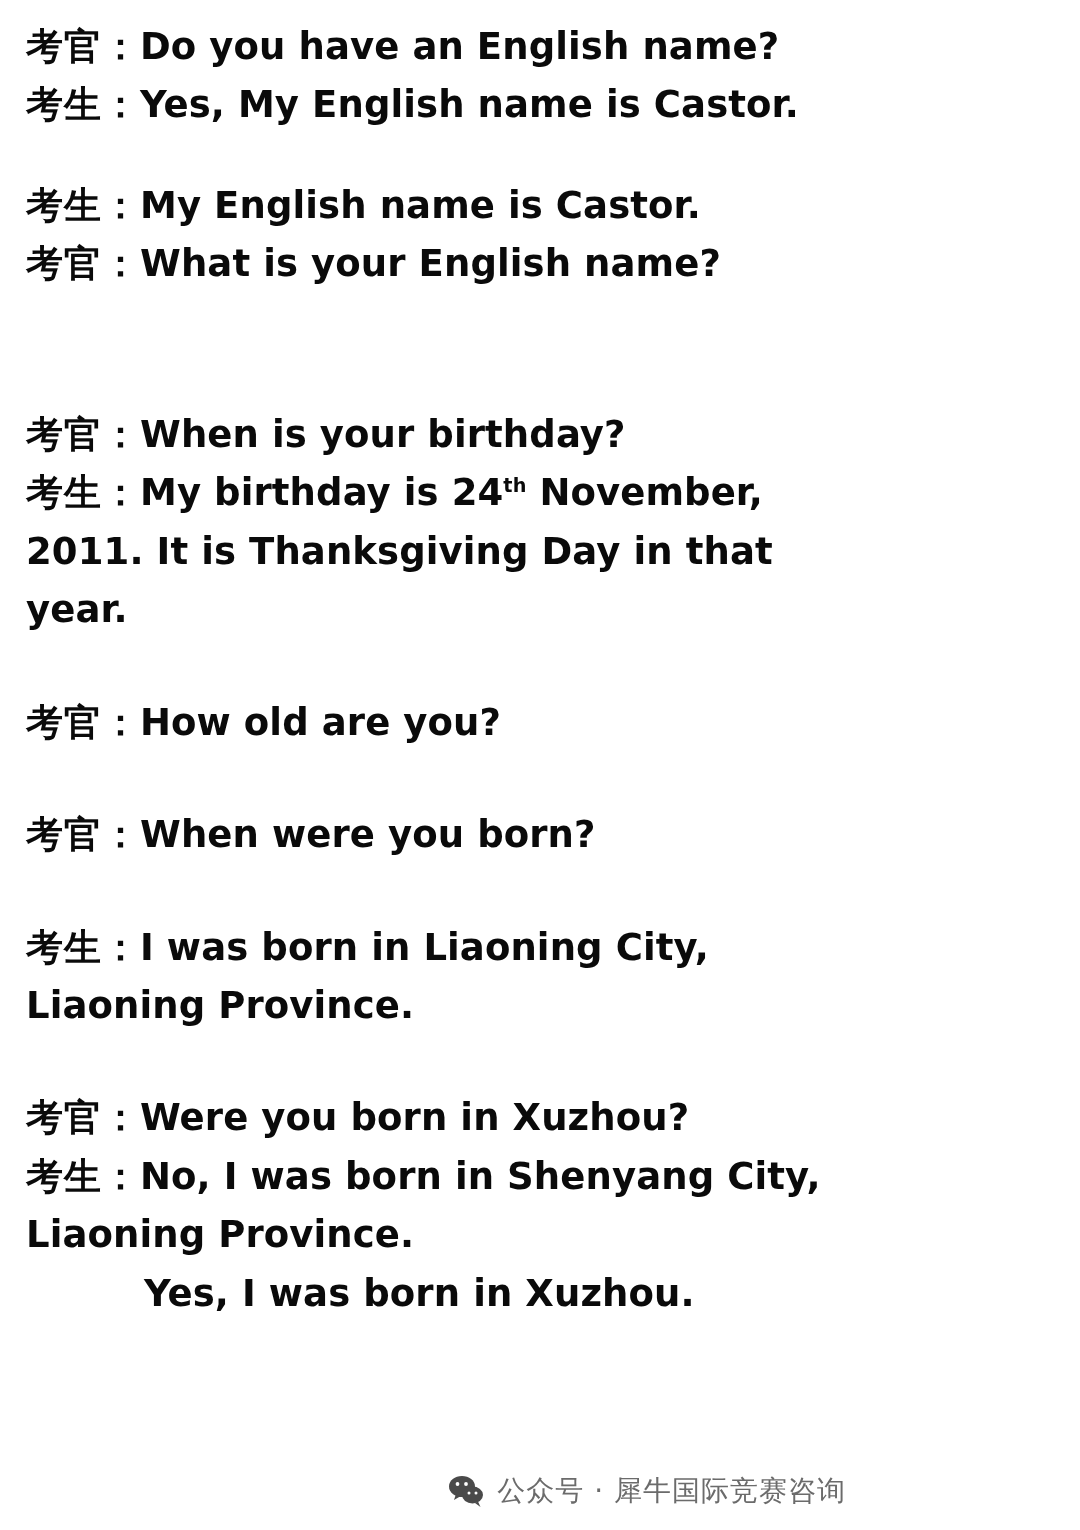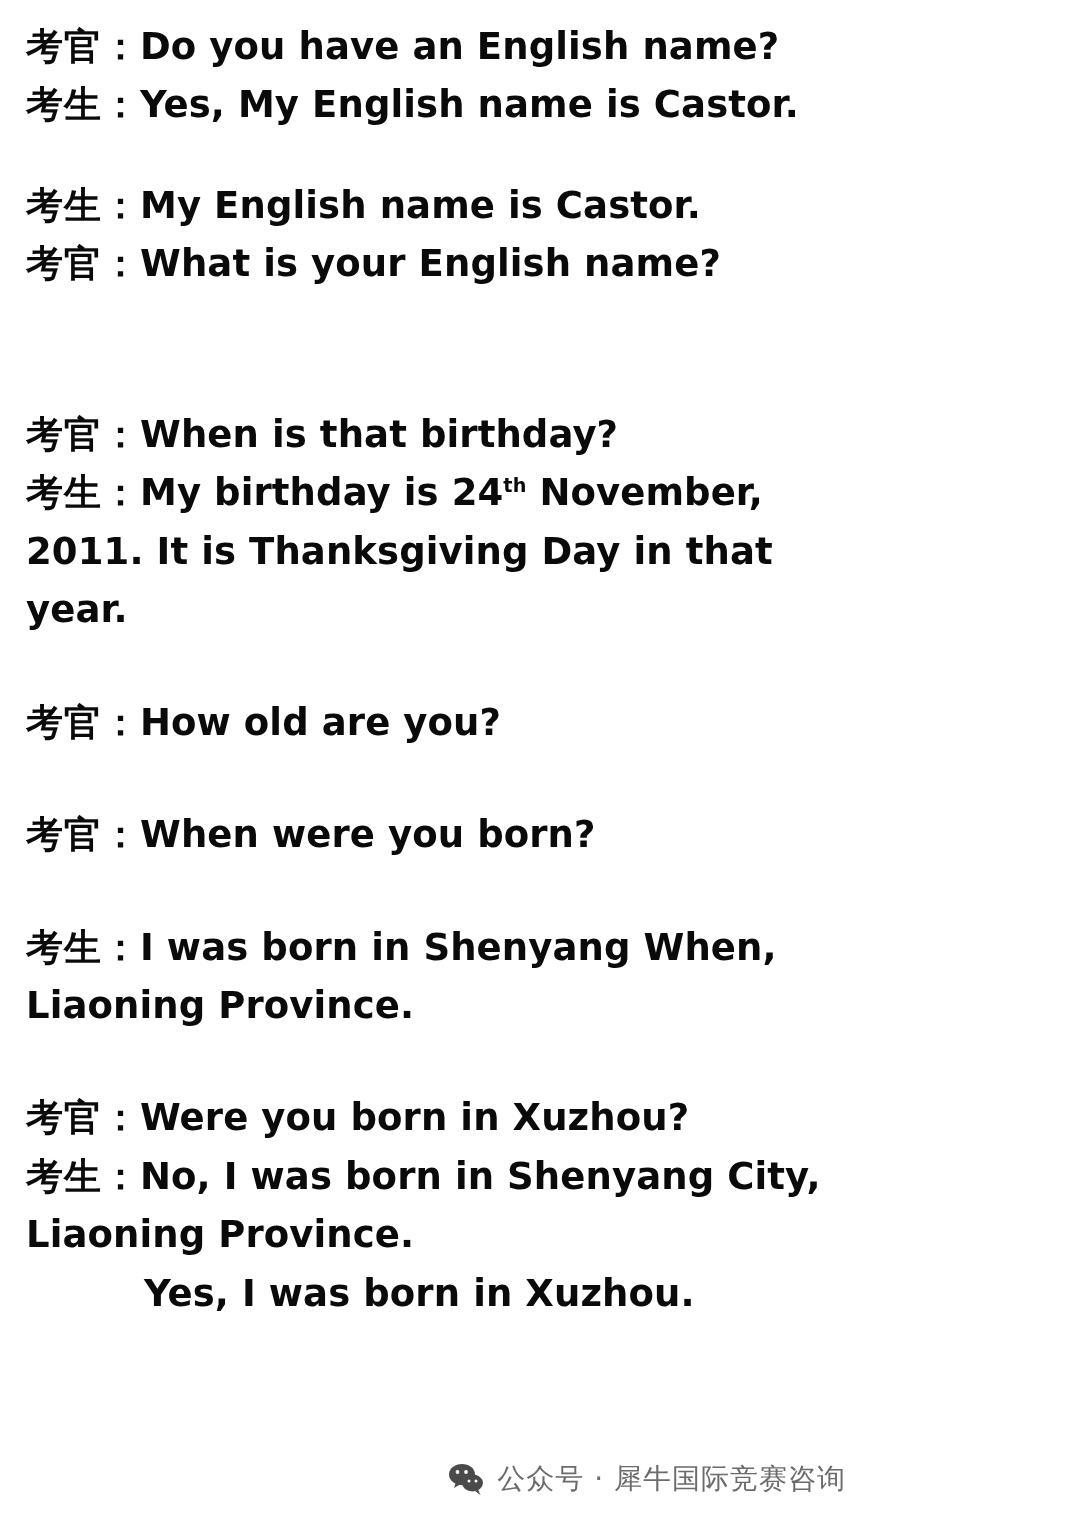--- a/index.html
+++ b/index.html
@@ -44,21 +44,21 @@
   .spacer-large { height: 96px; }
   .spacer-mid { height: 38px; }
   sup.ord {
     font-size: 0.52em;
     vertical-align: super;
     font-weight: 600;
     line-height: 0;
   }
   .footer {
     position: absolute;
-    bottom: 32px;
+    bottom: 20px;
     right: 34px;
     display: flex;
     align-items: center;
     gap: 12px;
   }
   .wechat-icon {
     width: 38px;
     height: 38px;
     position: relative;
     display: inline-block;
@@ -90,21 +90,21 @@
       <span class="speaker">考生：</span><span>My English name is Castor.</span>
     </div>
     <div class="line">
       <span class="speaker">考官：</span><span>What is your English name?</span>
     </div>
   </div>
   <div class="spacer-large"></div>
 
   <div class="qa-block">
     <div class="line">
-      <span class="speaker">考官：</span><span>When is that birthday?</span>
+      <span class="speaker">考官：</span><span>When is your birthday?</span>
     </div>
     <div class="line">
       <span class="speaker">考生：</span><span>My birthday is 24</span><sup class="ord">th</sup><span> November, 2011. It is Thanksgiving Day in that year.</span>
     </div>
   </div>
   <div class="spacer-mid"></div>
 
   <div class="qa-block">
     <div class="line">
       <span class="speaker">考官：</span><span>How old are you?</span>
@@ -114,21 +114,21 @@
 
   <div class="qa-block">
     <div class="line">
       <span class="speaker">考官：</span><span>When were you born?</span>
     </div>
   </div>
   <div class="spacer-mid"></div>
 
   <div class="qa-block">
     <div class="line">
-      <span class="speaker">考生：</span><span>I was born in Shenyang When, Liaoning Province.</span>
+      <span class="speaker">考生：</span><span>I was born in Liaoning City, Liaoning Province.</span>
     </div>
   </div>
   <div class="spacer-mid"></div>
 
   <div class="qa-block">
     <div class="line">
       <span class="speaker">考官：</span><span>Were you born in Xuzhou?</span>
     </div>
     <div class="line">
       <span class="speaker">考生：</span><span>No, I was born in Shenyang City, Liaoning Province.</span>

